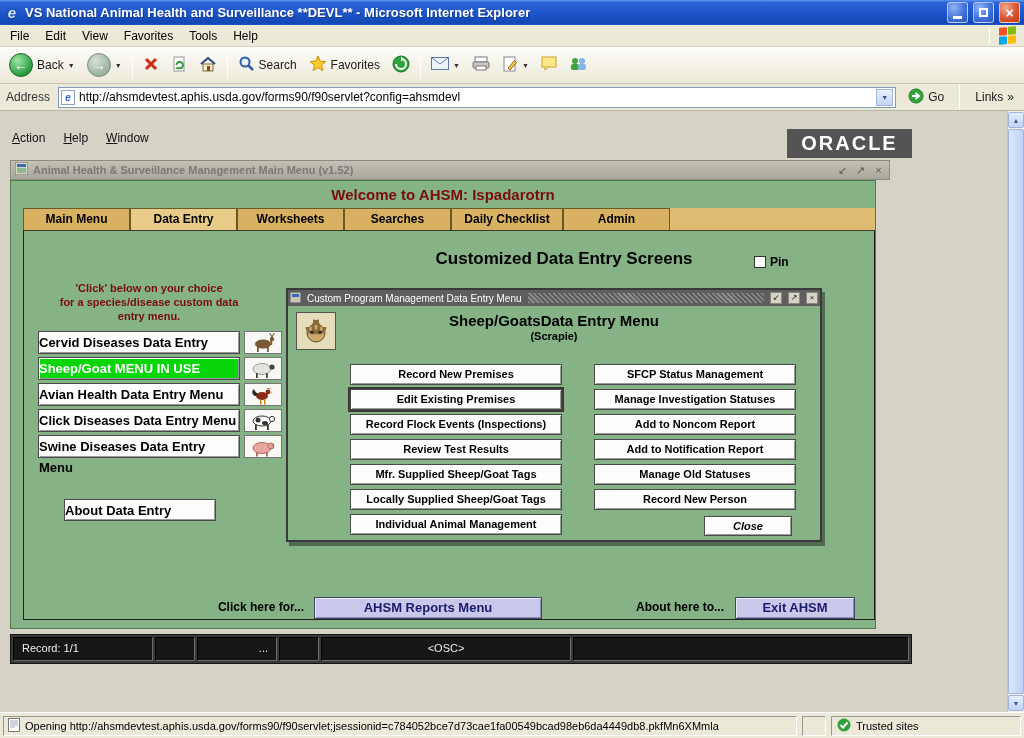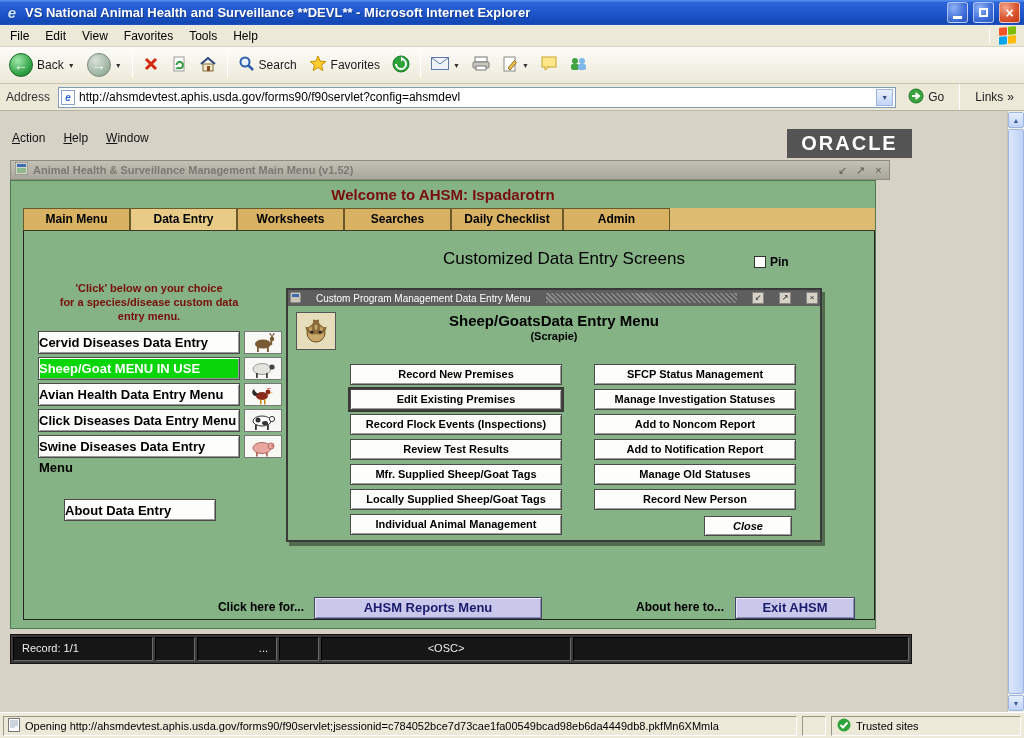--- a/index.html
+++ b/index.html
@@ -75,41 +75,41 @@
   .welcome { position:absolute; top:5px; left:0; right:0; text-align:center;
              color:#7A0C0C; font-size:15px; font-weight:bold; }
   .tabstrip { position:absolute; left:12px; right:0; top:27px; height:23px; background:#DDBB70;
               display:flex; border-bottom:1px solid #3A3A2A; }
   .tab { width:107px; border:1px solid #6A5A2A; border-bottom:none; background:#D8B162;
          font-weight:bold; font-size:12px; text-align:center; line-height:21px; }
   .tab.active { background:#E7CB86; }
   .tbody { position:absolute; left:12px; right:0; top:50px; bottom:8px; border:1px solid #222; border-top:none; }
 
   .heading { position:absolute; left:290px; top:18px; width:500px; text-align:center;
-             font-size:17px; font-weight:normal; color:#000; }
+             font-size:17px; font-weight:bold; color:#000; }
   .pin { position:absolute; left:730px; top:24px; display:flex; align-items:center; gap:4px;
          font-weight:bold; font-size:12px; }
   .pinbox { width:12px; height:12px; background:#fff; border:1px solid #333; }
   .instr { position:absolute; left:10px; top:50px; width:230px; text-align:center;
            color:#7A0C0C; font-weight:bold; font-size:11px; line-height:14px; }
 
   .scol { position:absolute; left:14px; top:100px; display:flex; flex-direction:column; gap:3px; }
   .sbtn { width:202px; height:23px; background:#FDFDFB; border:1px solid #4A4A4A; font-weight:bold;
           font-size:13px; text-align:left; line-height:21px;
           box-shadow:inset 1px 1px 0 #fff, inset -1px -1px 0 #9A9A9A; }
   .sbtn.inuse { background:#09D609; color:#fff; }
   .acol { position:absolute; left:220px; top:100px; display:flex; flex-direction:column; gap:3px; }
   .abox { width:38px; height:23px; background:#F8F8F4; border:1px solid #777;
           display:flex; align-items:center; justify-content:center; overflow:hidden; }
   .about { position:absolute; left:40px; top:268px; width:152px; height:22px; }
 
   
   .dlg { position:absolute; left:262px; top:57px; width:536px; height:254px; background:#85B385;
          border:2px solid #3A3A3A; box-shadow:3px 4px 0 rgba(0,0,0,.4); }
-  .dbar { height:16px; background:#5E5E5E; display:flex; align-items:center; padding:0 2px; gap:15px; }
+  .dbar { height:16px; background:#5E5E5E; display:flex; align-items:center; padding:0 2px; gap:6px; }
   .dtitle { color:#fff; font-size:10px; white-space:nowrap; }
   .dhatch { flex:1; height:10px;
             background:#5E5E5E;
             background-image:repeating-linear-gradient(45deg,#8A8A8A 0 1.5px,transparent 1.5px 3.5px); }
   .dctl { width:12px; height:12px; background:#D6D2C6; border:1px solid #888; font-size:8px;
           line-height:10px; text-align:center; color:#222; }
   .dcontent { position:relative; height:234px; }
   .pic { position:absolute; left:8px; top:6px; width:40px; height:38px; background:#E6DDBA;
          border:1px solid #555; display:flex; align-items:center; justify-content:center; }
   .dhead { position:absolute; top:6px; left:0; right:0; text-align:center; font-size:15px; font-weight:bold; }

